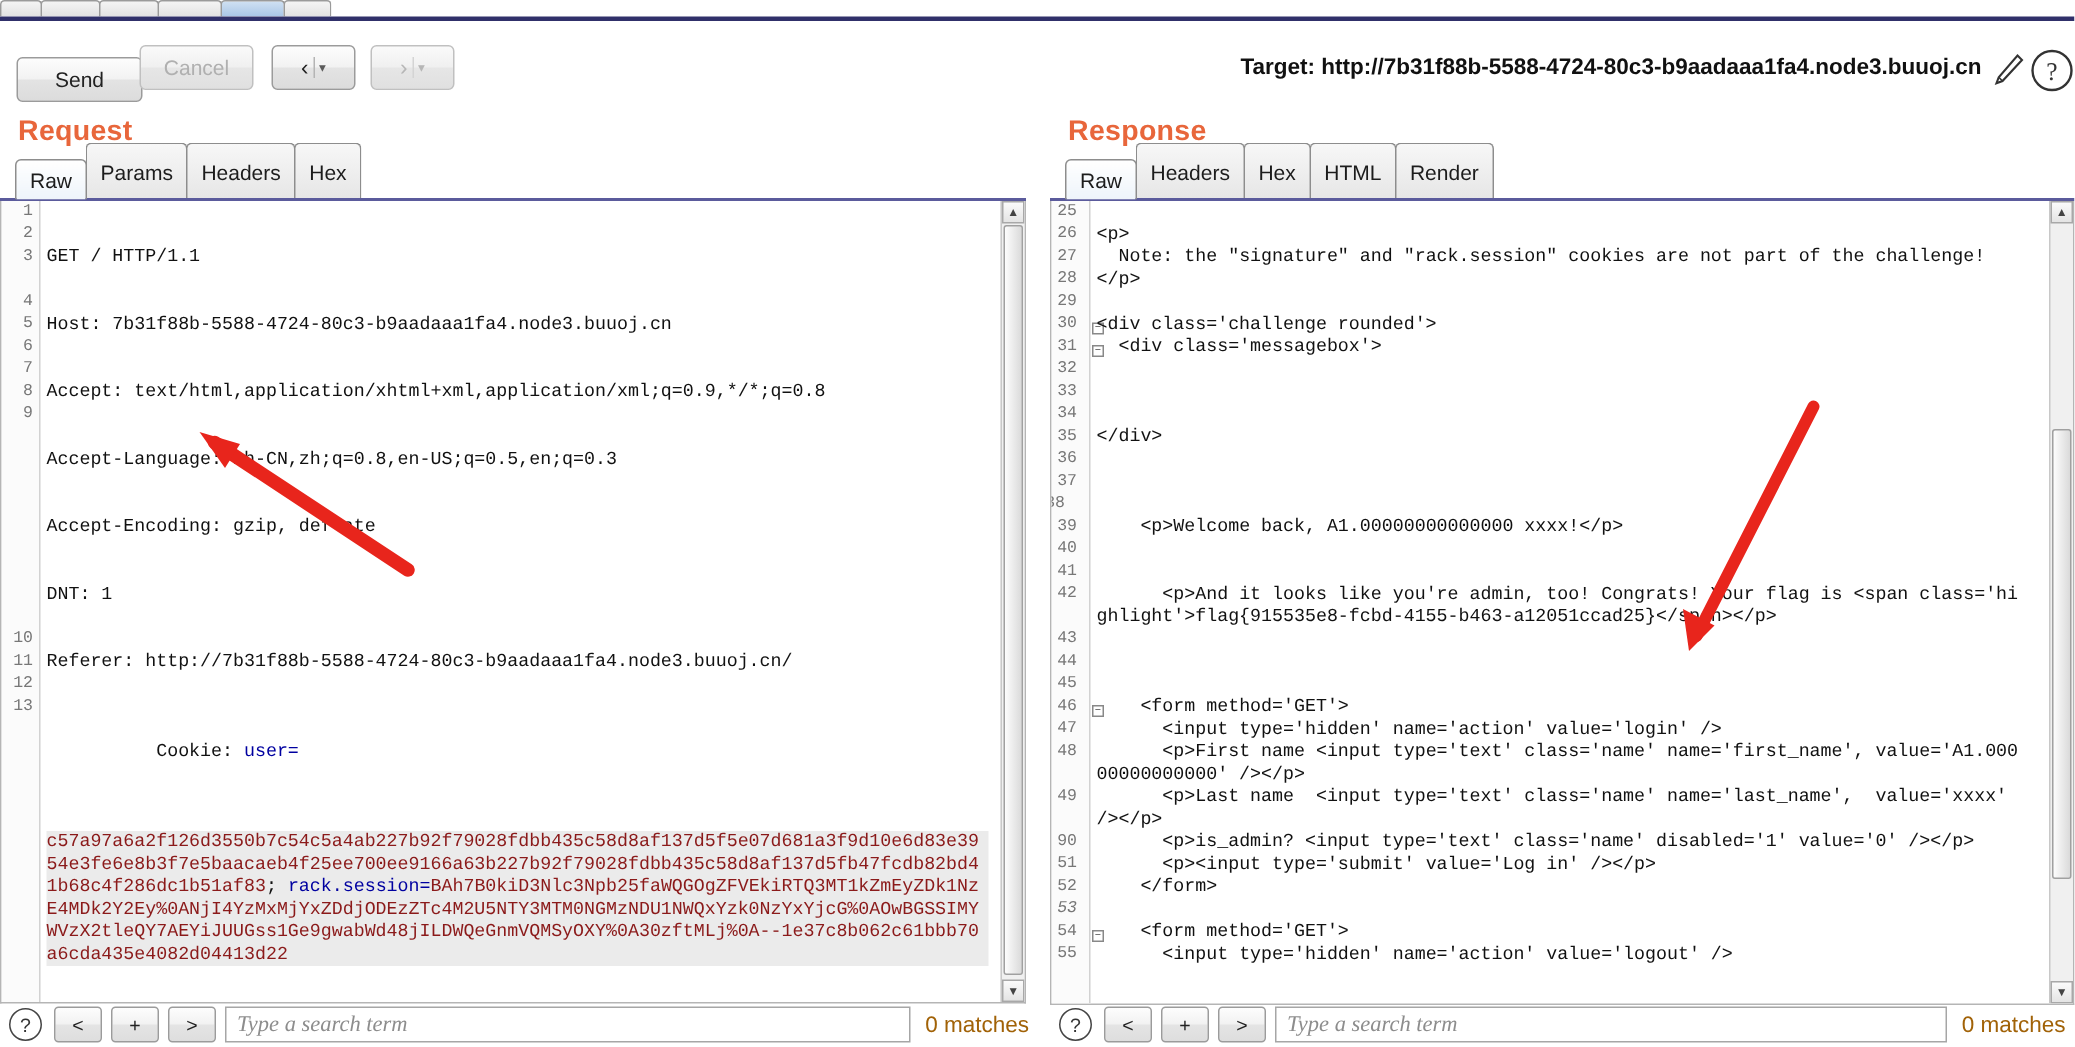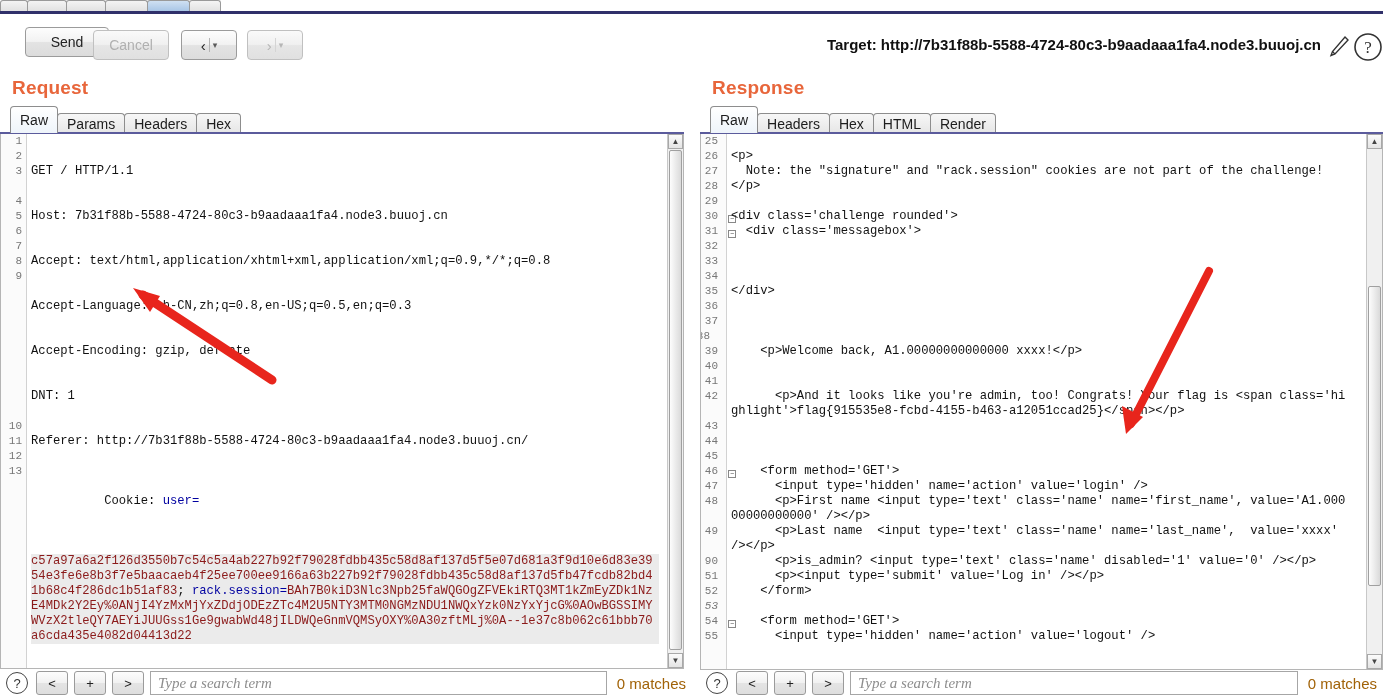--- a/index.html
+++ b/index.html
@@ -54,21 +54,21 @@
     border-radius: 4px;
     font-family: "Liberation Sans", sans-serif;
     font-size: 14px;
     color: #222;
     display: flex; align-items: center; justify-content: center;
     cursor: pointer;
     user-select: none;
   }
   .btn.disabled { color: #b0b0b0; border-color: #c0c0c0;
     background: linear-gradient(to bottom, #fafafa 0%, #f0f0f0 48%, #e6e6e6 52%, #e0e0e0 100%); }
-  #send-btn   { left: 11px;  top: 9px; width: 84px;  height: 30px; margin-left: 14px; }
+  #send-btn   { left: 11px;  top: 20px; width: 84px;  height: 30px; }
   #cancel-btn { left: 93px;  top: 12px; width: 76px;  height: 30px; }
   #back-btn   { left: 181px; top: 12px; width: 56px;  height: 30px; font-size: 15px; }
   #fwd-btn    { left: 247px; top: 12px; width: 56px;  height: 30px; font-size: 15px; }
   .arrowgrp { display: flex; align-items: center; gap: 3px; }
   .arrowgrp .sep { width: 1px; height: 14px; background: #b4b4b4; }
   .caret { font-size: 9px; color: #5a5a5a; }
   #fwd-btn .caret, #fwd-btn .chev { color: #b6b6b6; }
   #fwd-btn .sep { background: #d4d4d4; }
 
   .target-line {
@@ -95,21 +95,21 @@
     font-size: 19px; font-weight: bold; color: #e8663b;
     letter-spacing: .2px;
   }
 
   
   .tabrow {
     position: absolute; left: 10px; top: 38px; height: 25px;
     display: flex; align-items: flex-end;
   }
   .tab {
-    height: 20px;
+    height: 38px;
     padding: 0 9px;
     display: flex; align-items: center;
     font-size: 14px; color: #1c1c1c;
     background: linear-gradient(to bottom, #f7f7f7, #e6e6e6);
     border: 1px solid #8d8d8d;
     border-bottom: none;
     border-radius: 4px 4px 0 0;
     margin-right: -1px;
     cursor: pointer;
     user-select: none;

